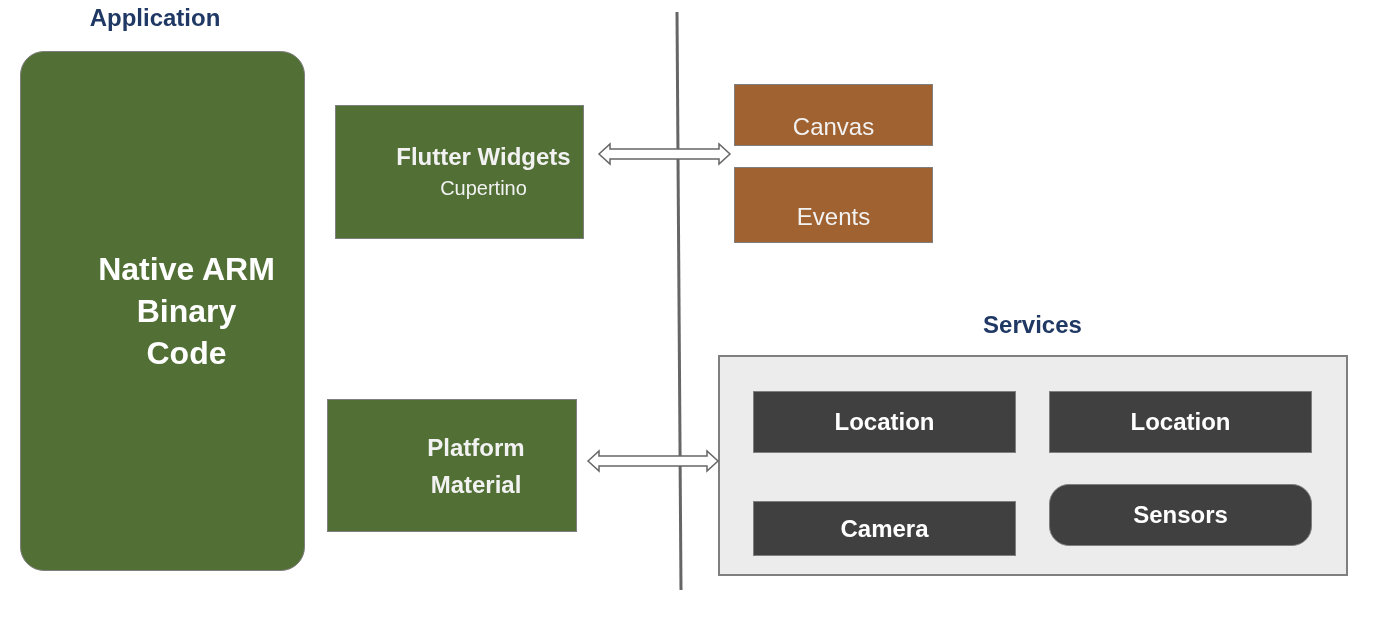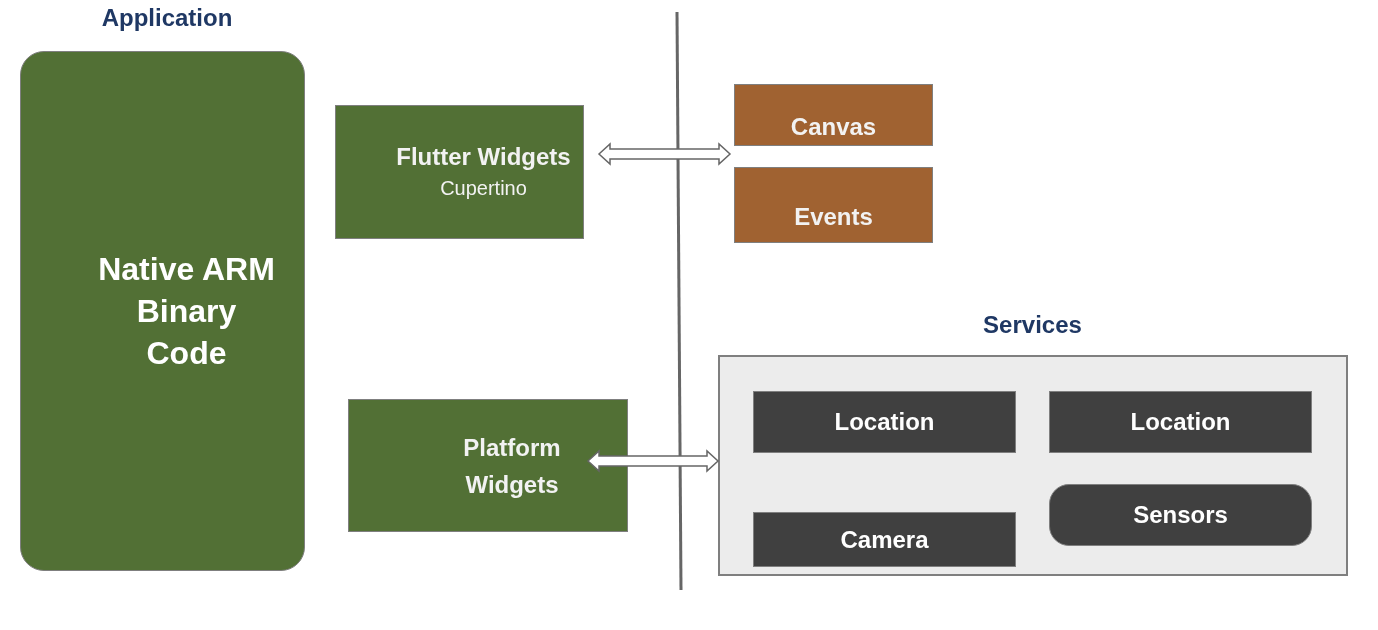--- a/index.html
+++ b/index.html
@@ -10,64 +10,64 @@
   .box { border: 1px solid #7f7f7f; display: flex; flex-direction: column;
          align-items: center; justify-content: center; text-align: center; color: #f2f2f2; }
   .green { background: #527035; padding-left: 48px; }
   .brown { background: #a06231; }
   .blue  { background: #404040; }
   .gray-panel { background: #ececec; border: 2px solid #7f7f7f; }
   .native-text { font-size: 32px; font-weight: bold; line-height: 42px; color: #ffffff; }
   .widgets-title { font-size: 24px; font-weight: bold; line-height: 32px; }
   .widgets-sub { font-size: 20px; line-height: 31px; }
   .channels-text { font-size: 24px; font-weight: bold; line-height: 37px; }
-  .small-box-text { font-size: 24px; font-weight: bold; margin-top: 23px; }
+  .small-box-text { font-size: 24px; font-weight: normal; margin-top: 23px; }
   .svc-text { font-size: 24px; font-weight: bold; color: #ffffff; }
   svg.overlay { position: absolute; left: 0; top: 0; }
 </style>
 </head>
 <body>
 
-<div class="abs heading" style="left:52px; top:4px; width:230px; height:32px;">Application</div>
+<div class="abs heading" style="left:40px; top:4px; width:230px; height:32px;">Application</div>
 
 <div class="abs box green" style="left:20px; top:51px; width:285px; height:520px;border-radius:24px;">
   <div class="native-text">Native ARM</div>
   <div class="native-text">Binary</div>
   <div class="native-text">Code</div>
 </div>
 
 <div class="abs box green" style="left:335px; top:105px; width:249px; height:134px;">
   <div class="widgets-title">Flutter Widgets</div>
   <div class="widgets-sub">Cupertino</div>
 </div>
 
-<div class="abs box green" style="left:327px; top:399px; width:280px; height:133px;margin-left:21px;">
+<div class="abs box green" style="left:327px; top:399px; width:250px; height:133px;">
   <div class="channels-text">Platform</div>
-  <div class="channels-text">Widgets</div>
+  <div class="channels-text">Material</div>
 </div>
 
 <div class="abs box brown" style="left:734px; top:84px; width:199px; height:62px;">
   <div class="small-box-text">Canvas</div>
 </div>
 <div class="abs box brown" style="left:734px; top:167px; width:199px; height:76px;">
   <div class="small-box-text">Events</div>
 </div>
 
 <div class="abs heading" style="left:920px; top:311px; width:225px; height:30px;">Services</div>
 
 <div class="abs gray-panel" style="left:718px; top:355px; width:630px; height:221px;">
 </div>
 
 <div class="abs box blue" style="left:753px; top:391px; width:263px; height:62px;">
   <div class="svc-text">Location</div>
 </div>
 <div class="abs box blue" style="left:1049px; top:391px; width:263px; height:62px;">
   <div class="svc-text">Location</div>
 </div>
-<div class="abs box blue" style="left:753px; top:512px; width:263px; height:55px;">
+<div class="abs box blue" style="left:753px; top:501px; width:263px; height:55px;">
   <div class="svc-text">Camera</div>
 </div>
 <div class="abs box blue" style="left:1049px; top:484px; width:263px; height:62px;border-radius:20px;">
   <div class="svc-text">Sensors</div>
 </div>
 
 <svg class="overlay" width="1378" height="630">
   <line x1="677" y1="12" x2="681" y2="590" stroke="#666666" stroke-width="3"></line>
 
   <polygon points="599,154 610,144 610,149 719,149 719,144 730,154 719,164 719,159 610,159 610,164" fill="#ffffff" stroke="#666666" stroke-width="1.5"></polygon>

